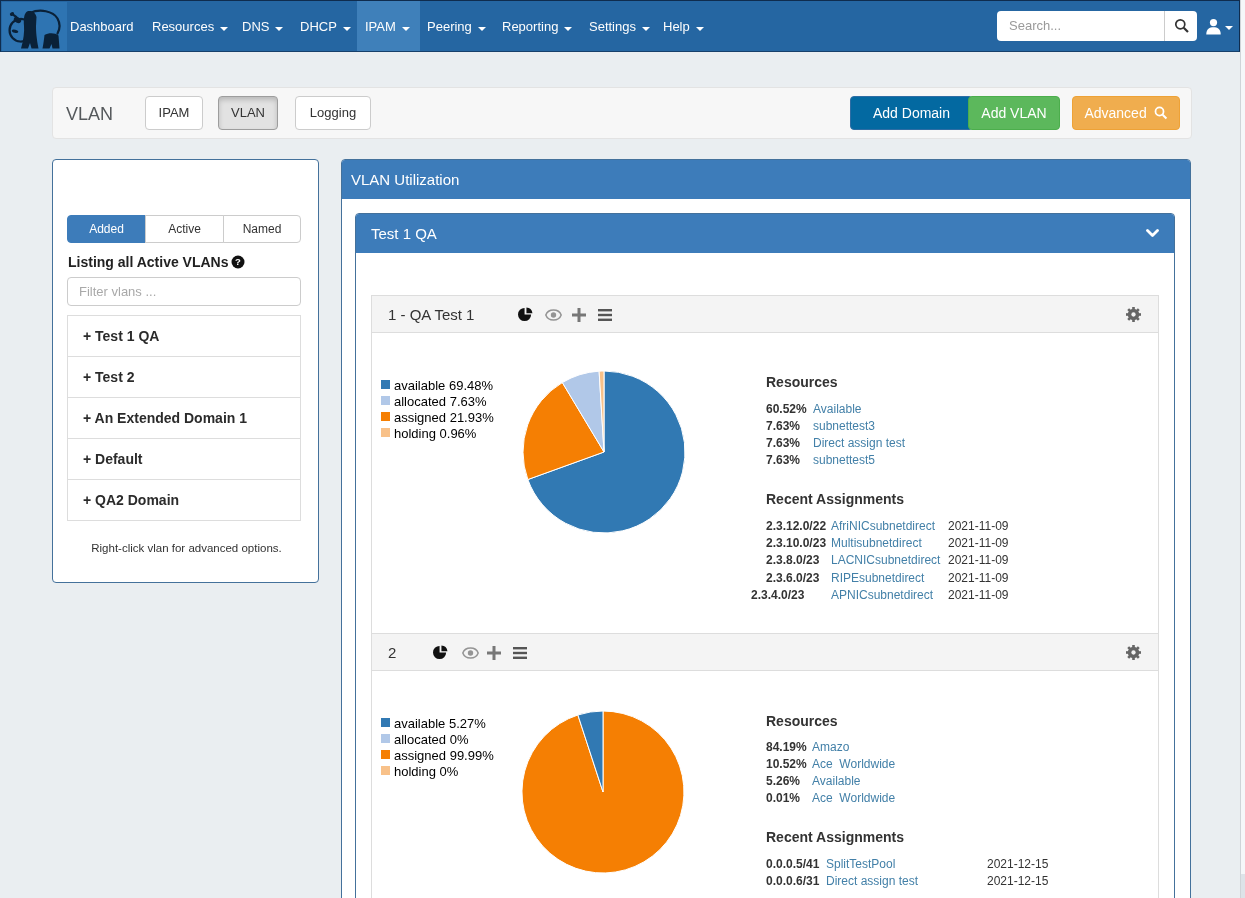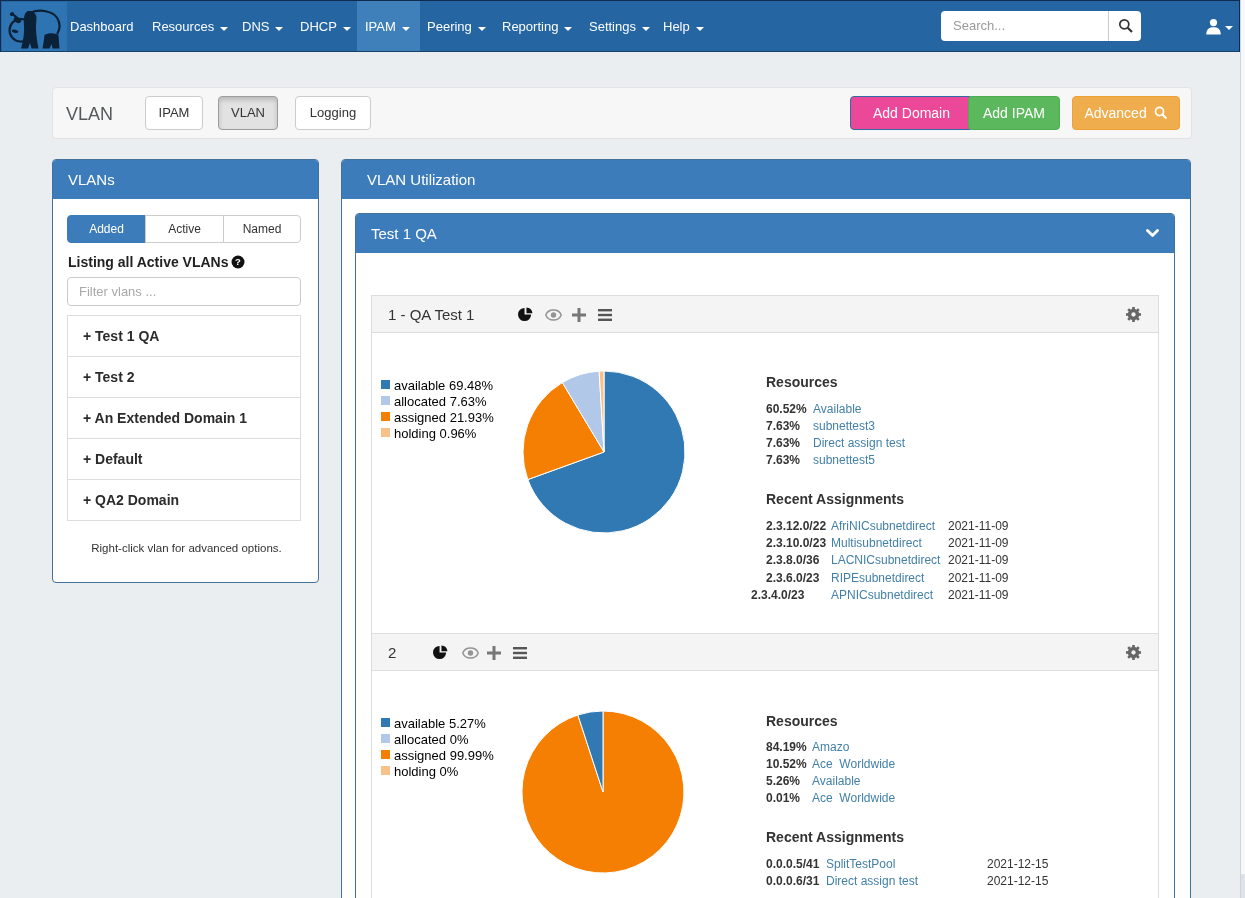--- a/index.html
+++ b/index.html
@@ -5,21 +5,21 @@
 *{margin:0;padding:0;box-sizing:border-box}
 html,body{width:1245px;height:898px;overflow:hidden}
 body{font-family:"Liberation Sans",sans-serif;background:#eaeef1}
 #page{position:relative;width:1245px;height:898px;overflow:hidden}
 
 #nav{position:absolute;left:0;top:0;width:1240px;height:52px;background:#2566a2;border:1px solid #0f2c4e;border-bottom-color:#17406b}
 #logo{position:absolute;left:1px;top:1px;width:65px;height:49px;background:#2e74b2}
 .navitem{position:absolute;top:0;height:52px;line-height:52px;color:#fdfdfd;font-size:13px;white-space:nowrap}
 .caret{display:inline-block;width:0;height:0;border-top:4px solid #fff;border-left:4px solid transparent;border-right:4px solid transparent;vertical-align:middle;margin-left:6px;margin-top:2px}
 #ipamactive{position:absolute;left:356px;top:0;width:63px;height:50px;background:#3f80ba}
-#searchgrp{position:absolute;left:940px;top:10px;width:196px;height:30px}
+#searchgrp{position:absolute;left:996px;top:10px;width:196px;height:30px}
 #searchinput{position:absolute;left:0;top:0;width:167px;height:30px;background:#fff;border-radius:4px 0 0 4px;color:#9a9a9a;font-size:13px;line-height:30px;padding-left:12px}
 #searchbtn{position:absolute;left:167px;top:0;width:33px;height:30px;background:#fff;border-left:1px solid #ccc;border-radius:0 4px 4px 0}
 
 #well{position:absolute;left:52px;top:87px;width:1140px;height:52px;background:#f7f7f7;border:1px solid #e3e3e3;border-radius:4px}
 #title{position:absolute;left:66px;top:104px;font-size:18px;color:#55595c}
 .btn{position:absolute;top:96px;height:34px;border-radius:4px;font-size:13px;text-align:center;border:1px solid #ccc;background:#fff;color:#333;line-height:32px}
 .btnlg{position:absolute;top:96px;height:34px;border-radius:4px;font-size:14px;text-align:center;line-height:32px;color:#fff}
 
 .panel{position:absolute;background:#fff;border:1px solid #44719b;border-radius:4px}
 .phead{position:absolute;left:0;top:0;right:0;height:39px;background:#3d7cba;border-radius:3px 3px 0 0;color:#fff;font-size:15px;line-height:39px}
@@ -87,50 +87,49 @@
     <path d="M1.2,15.5 C1.2,10.5 4.3,8.8 8,8.8 C11.7,8.8 14.8,10.5 14.8,15.5 Z" fill="#fff"></path>
   </svg>
   <span class="caret" style="position:absolute;left:1224px;top:25px;margin:0"></span>
 </div>
 
 <div id="well"></div>
 <div id="title">VLAN</div>
 <div class="btn" style="left:145px;width:58px">IPAM</div>
 <div class="btn" style="left:218px;width:60px;background:#e2e2e2;border-color:#9d9d9d;box-shadow:inset 0 3px 5px rgba(0,0,0,.18)">VLAN</div>
 <div class="btn" style="left:295px;width:76px">Logging</div>
-<div class="btnlg" style="left:850px;width:123px;background:#ec4899;border:1px solid #2e6da4">Add Domain</div>
-<div class="btnlg" style="left:968px;width:92px;background:#5cb85c;border:1px solid #4cae4c">Add IPAM</div>
+<div class="btnlg" style="left:850px;width:123px;background:#0369a1;border:1px solid #2e6da4">Add Domain</div>
+<div class="btnlg" style="left:968px;width:92px;background:#5cb85c;border:1px solid #4cae4c">Add VLAN</div>
 <div class="btnlg" style="left:1072px;width:108px;background:#f0ad4e;border:1px solid #eea236">Advanced
   <svg width="14" height="14" viewBox="0 0 16 16" style="vertical-align:-2px;margin-left:3px">
     <circle cx="6.3" cy="6.3" r="4.6" fill="none" stroke="#fff" stroke-width="2"></circle>
     <line x1="9.9" y1="9.9" x2="14.2" y2="14.2" stroke="#fff" stroke-width="2.4"></line>
   </svg>
 </div>
 
 <div id="lpanel" class="panel">
-  <div class="phead"><span style="margin-left:15px">VLANs</span></div>
   <div class="tab" style="left:14px;width:79px;background:#3d7cba;border-color:#3d7cba;color:#fff;font-weight:normal;border-radius:4px 0 0 4px">Added</div>
   <div class="tab" style="left:92px;width:79px">Active</div>
   <div class="tab" style="left:170px;width:78px;border-radius:0 4px 4px 0">Named</div>
   <div style="position:absolute;left:15px;top:94px;font-size:14px;font-weight:bold;color:#222">Listing all Active VLANs<svg width="14" height="14" viewBox="0 0 14 14" style="vertical-align:-2px;margin-left:2px">
       <circle cx="7" cy="7" r="6.5" fill="#111"></circle>
       <text x="7" y="10.4" font-size="9.5" font-weight="bold" fill="#fff" text-anchor="middle" font-family="Liberation Sans">?</text>
     </svg>
   </div>
   <div id="filter">Filter vlans ...</div>
   <div class="litem" style="top:155px">+ Test 1 QA</div>
   <div class="litem" style="top:196px">+ Test 2</div>
   <div class="litem" style="top:237px">+ An Extended Domain 1</div>
   <div class="litem" style="top:278px">+ Default</div>
   <div class="litem" style="top:319px">+ QA2 Domain</div>
   <div style="position:absolute;left:0;width:267px;top:382px;text-align:center;font-size:11.5px;color:#333">Right-click vlan for advanced options.</div>
 </div>
 
 <div id="mpanel" class="panel">
-  <div class="phead"><span style="margin-left:25px">VLAN Utilization</span></div>
+  <div class="phead"><span style="margin-left:9px">VLAN Utilization</span></div>
   <div id="spanel">
     <div id="sphead"><span style="margin-left:15px">Test 1 QA</span>
       <svg width="13" height="9" viewBox="0 0 13 9" style="position:absolute;right:15px;top:15px">
         <path d="M1.5,1.5 L6.5,6.5 L11.5,1.5" fill="none" stroke="#fff" stroke-width="2.8" stroke-linecap="round" stroke-linejoin="round"></path>
       </svg>
     </div>
 
     <div class="widget" id="w1" style="top:81px;height:363px">
       <div class="whead">
         <span style="margin-left:16px">1 - QA Test 1</span>
@@ -190,21 +189,21 @@
           <div class="lnk" style="left:441px;top:140px">Direct assign test</div>
       <div class="pct" style="left:394px;top:157px">7.63%</div>
           <div class="lnk" style="left:441px;top:157px">subnettest5</div>
       <div class="rhead" style="left:394px;top:195px">Recent Assignments</div>
       <div class="pct" style="left:394px;top:223px">2.3.12.0/22</div>
           <div class="lnk" style="left:459px;top:223px">AfriNICsubnetdirect</div>
           <div class="dt" style="left:576px;top:223px">2021-11-09</div>
       <div class="pct" style="left:394px;top:240px">2.3.10.0/23</div>
           <div class="lnk" style="left:459px;top:240px">Multisubnetdirect</div>
           <div class="dt" style="left:576px;top:240px">2021-11-09</div>
-      <div class="pct" style="left:394px;top:257px">2.3.8.0/36</div>
+      <div class="pct" style="left:394px;top:257px">2.3.8.0/23</div>
           <div class="lnk" style="left:459px;top:257px">LACNICsubnetdirect</div>
           <div class="dt" style="left:576px;top:257px">2021-11-09</div>
       <div class="pct" style="left:394px;top:275px">2.3.6.0/23</div>
           <div class="lnk" style="left:459px;top:275px">RIPEsubnetdirect</div>
           <div class="dt" style="left:576px;top:275px">2021-11-09</div>
       <div class="pct" style="left:379px;top:292px">2.3.4.0/23</div>
           <div class="lnk" style="left:459px;top:292px">APNICsubnetdirect</div>
           <div class="dt" style="left:576px;top:292px">2021-11-09</div>
     </div>
 

